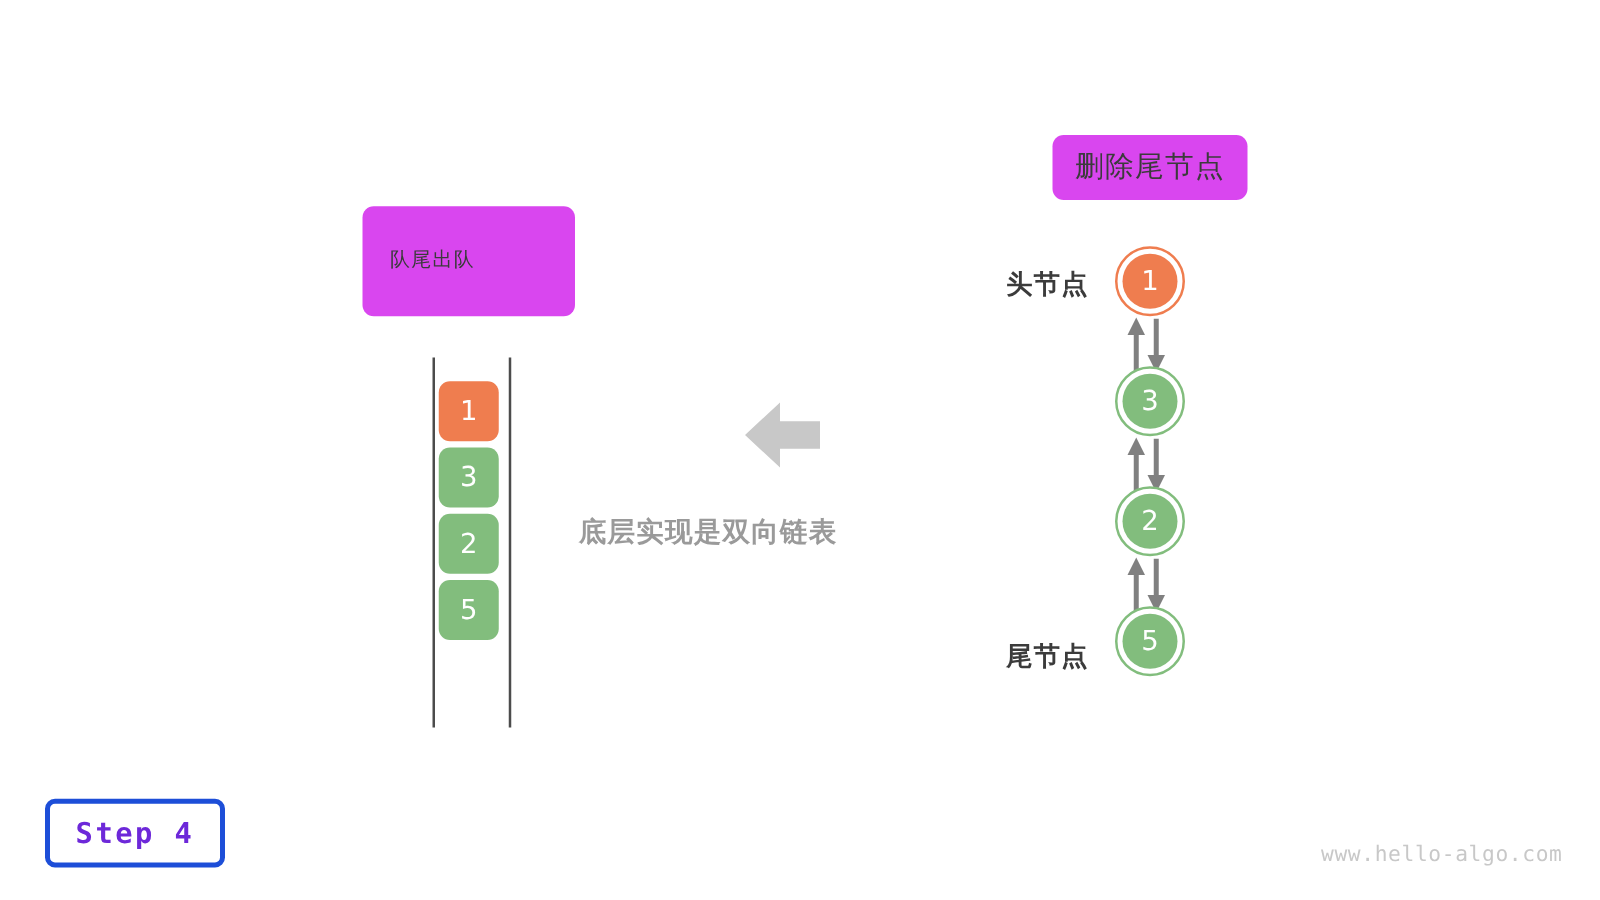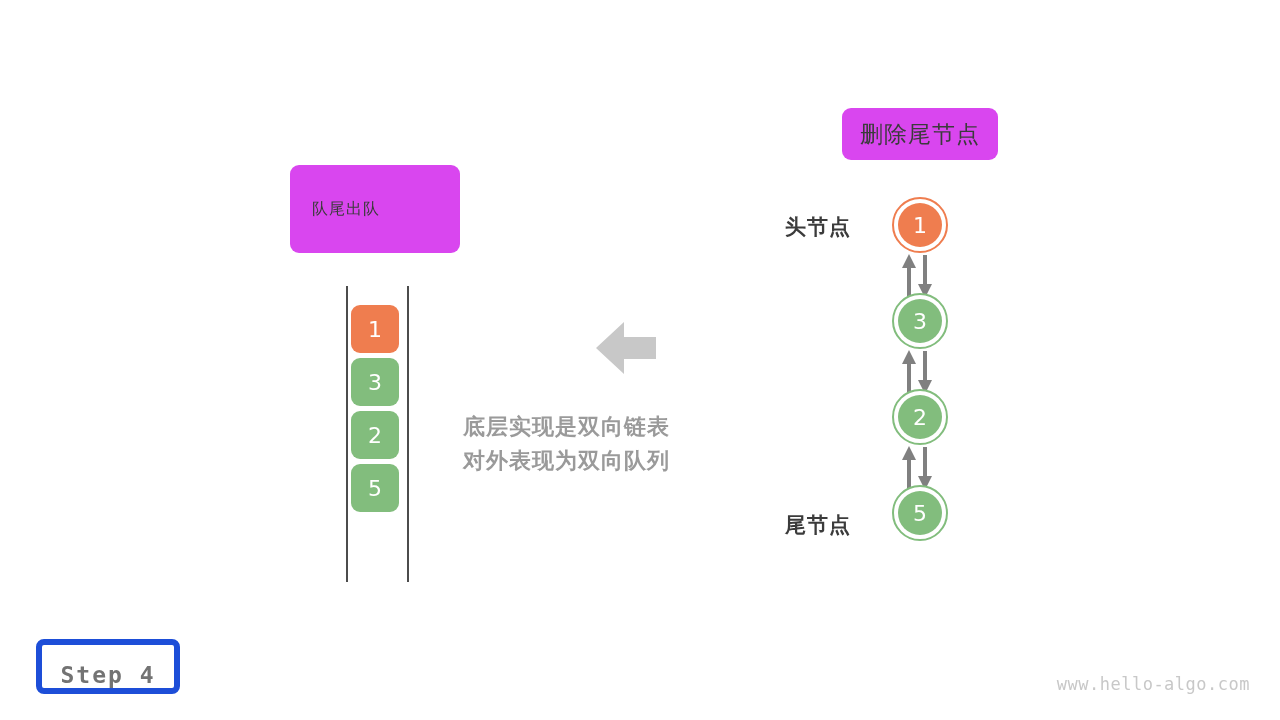--- a/index.html
+++ b/index.html
@@ -148,40 +148,41 @@
     font-family: "DejaVu Sans", "Liberation Sans", sans-serif;
   }
   .ll-label {
     position: absolute;
     color: #3b3b3b;
     font-size: 21px;
     font-weight: bold;
     font-family: "DejaVu Sans", "Liberation Sans", sans-serif;
     letter-spacing: 1px;
     white-space: nowrap;
+    margin-left: 20px;
   }
   .ll-connector {
     position: absolute;
     width: 40px;
     height: 46px;
   }
 
   
   #step-badge {
     position: absolute;
     left: 36px;
     top: 639px;
     width: 144px;
     height: 55px;
-    border: 6px solid #1d4ed8;
+    border: 4px solid #1d4ed8;
     border-radius: 8px;
     display: flex;
-    align-items: flex-end;
-    justify-content: center;
-    color: #737373;
+    align-items: center;
+    justify-content: center;
+    color: #6d28d9;
     font-size: 23px;
     font-weight: bold;
     font-family: "DejaVu Sans Mono", "Liberation Mono", monospace;
     letter-spacing: 2px;
     box-sizing: border-box;
   }
 
   
   #watermark {
     position: absolute;
@@ -223,21 +224,20 @@
 </div>
 
 <div id="transition-arrow">
   <svg width="60" height="56" viewBox="0 0 60 56">
     <polygon points="0,28 28,2 28,17 60,17 60,39 28,39 28,54" fill="#c8c8c8"></polygon>
   </svg>
 </div>
 
 <div id="caption">
   <div>底层实现是双向链表</div>
-  <div>对外表现为双向队列</div>
 </div>
 
 <div id="linked-list">
 
   <div class="ll-label" style="left:25px; top:33px;">头节点</div>
 
   <div class="ll-label" style="left:25px; top:331px;">尾节点</div>
 
   <div class="ll-node" style="left:132px; top:17px; border-color:#ef7d4f;">
     <div class="inner" style="background:#ef7d4f;">

